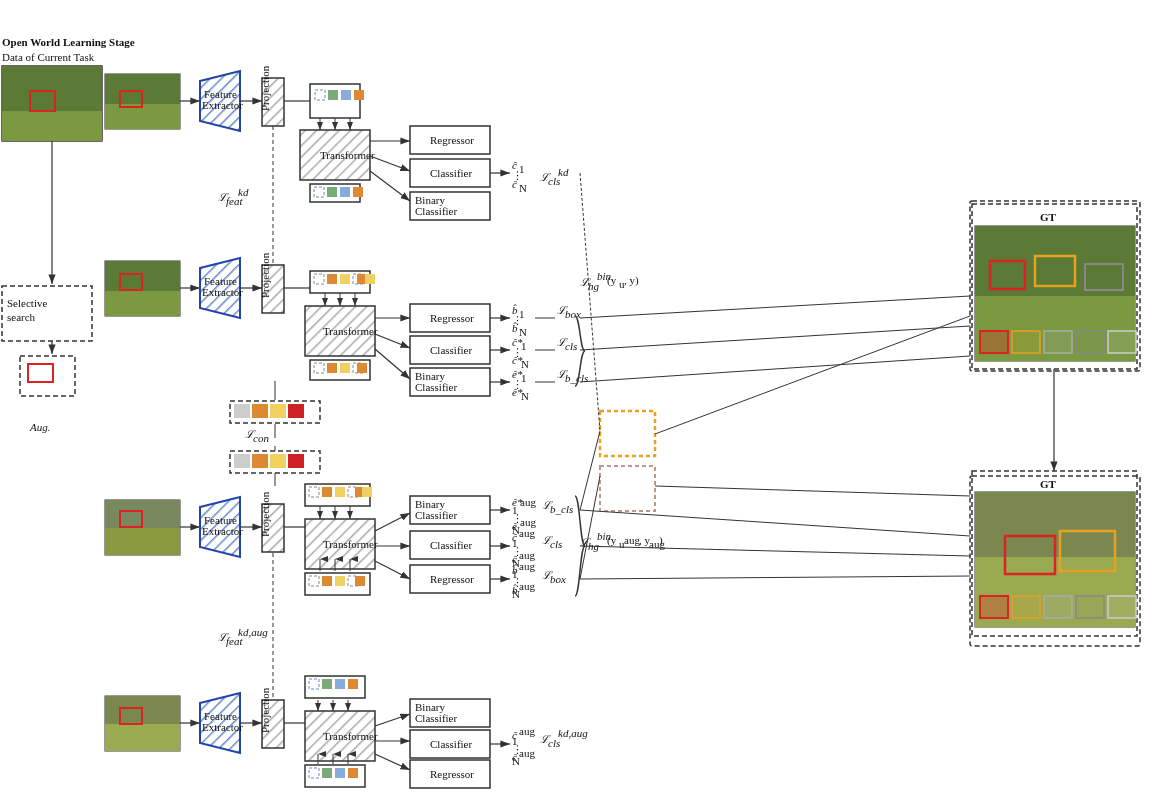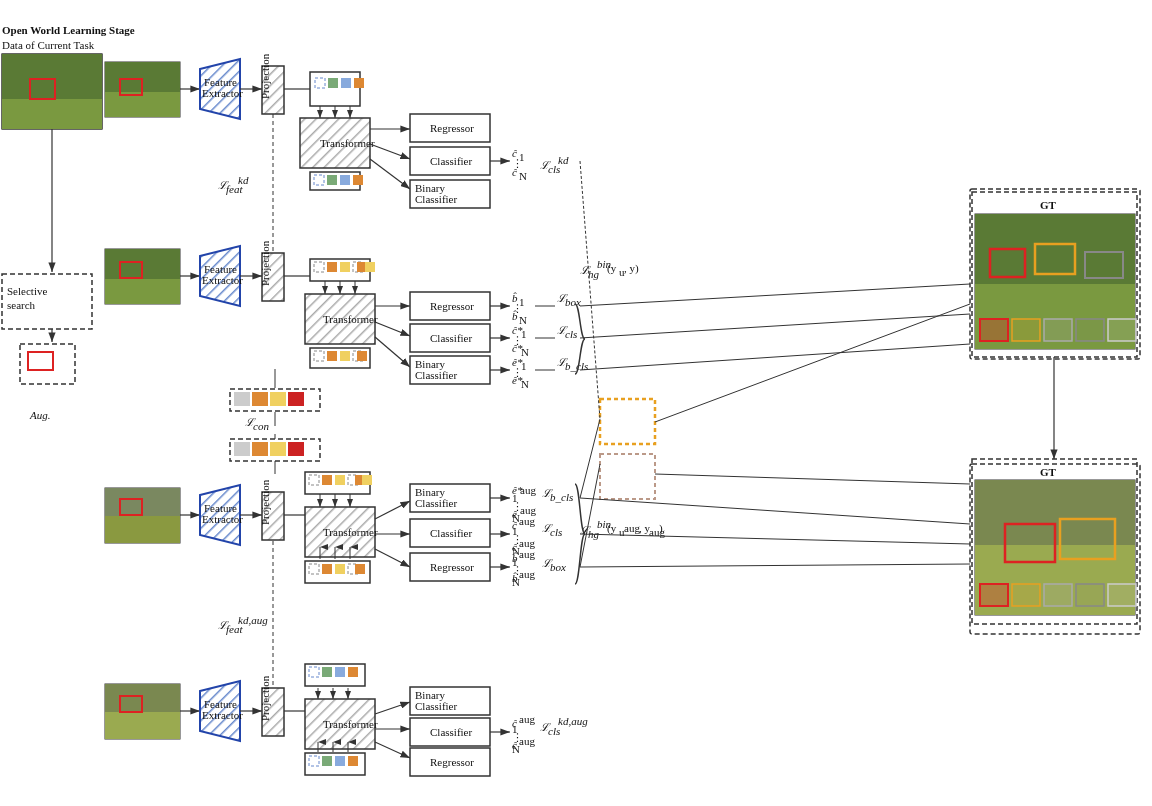--- a/index.html
+++ b/index.html
@@ -8,21 +8,21 @@
       height: 806px;
       background: #fff;
       font-family: 'Times New Roman', serif;
       font-size: 11px;
       overflow: hidden;
       position: relative;
     }
 
     .diagram {
       position: absolute;
-      top: 4px; left: 0;
+      top: 16px; left: 0;
       width: 1152px;
       height: 566px;
       padding-left: 28px;
     }
 
     
     svg.main-svg {
       position: absolute;
       top: 0; left: 0;
       width: 1152px;

